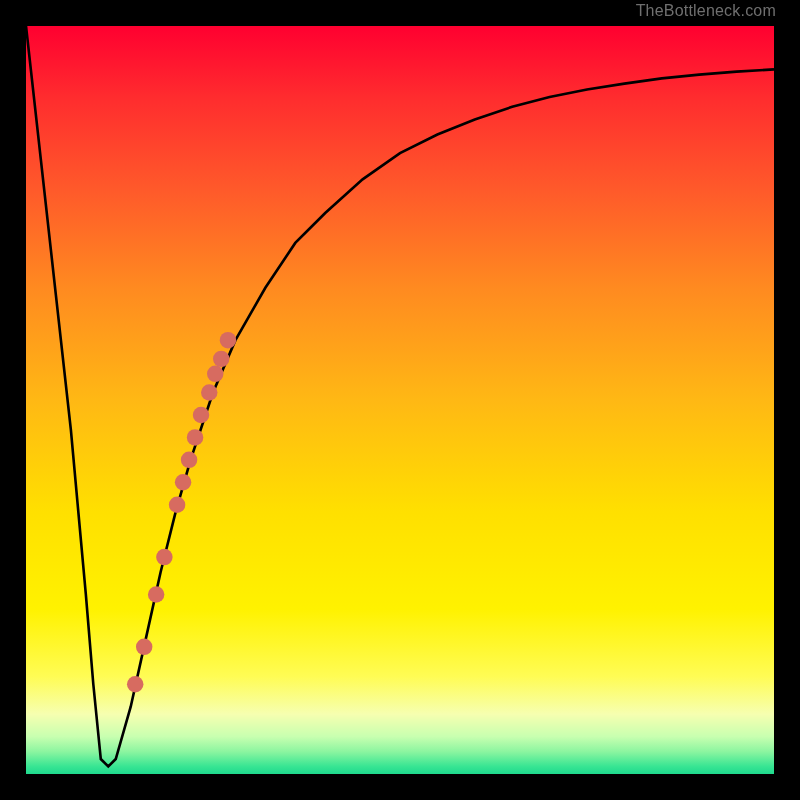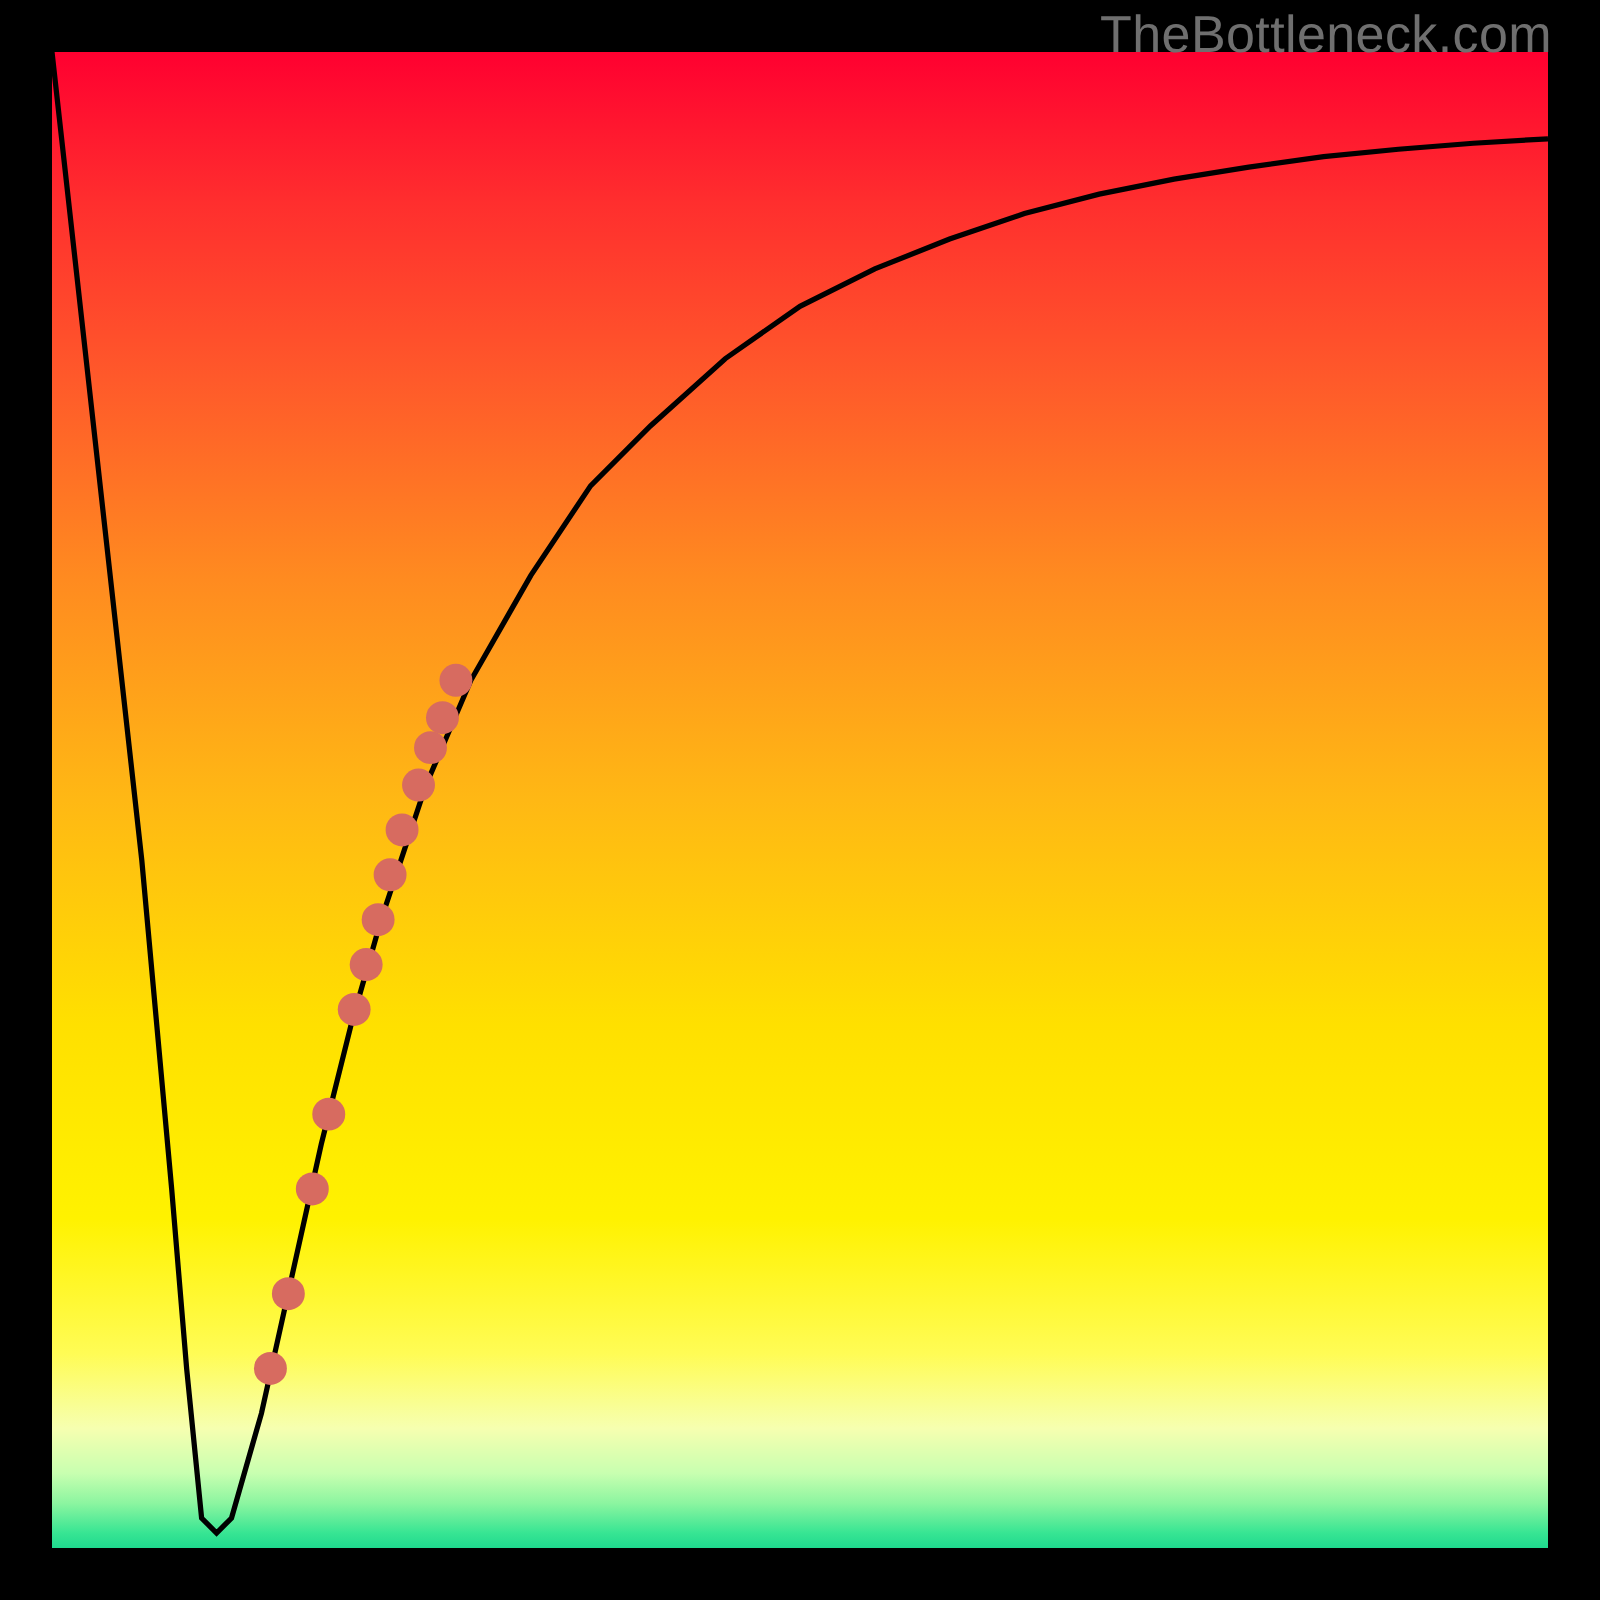--- a/index.html
+++ b/index.html
@@ -43,21 +43,21 @@
     left: 26px;
     top: 26px;
     width: 748px;
     height: 748px;
   }
   .watermark {
     position: absolute;
     top: 2px;
     right: 24px;
     font-family: Arial, Helvetica, sans-serif;
-    font-size: 26px;
+    font-size: 16px;
     color: #6f6f6f;
     letter-spacing: 0.2px;
   }
 </style>
 </head>
 <body>
 
 <div class="frame">
   <div class="plot-area"></div>
 

